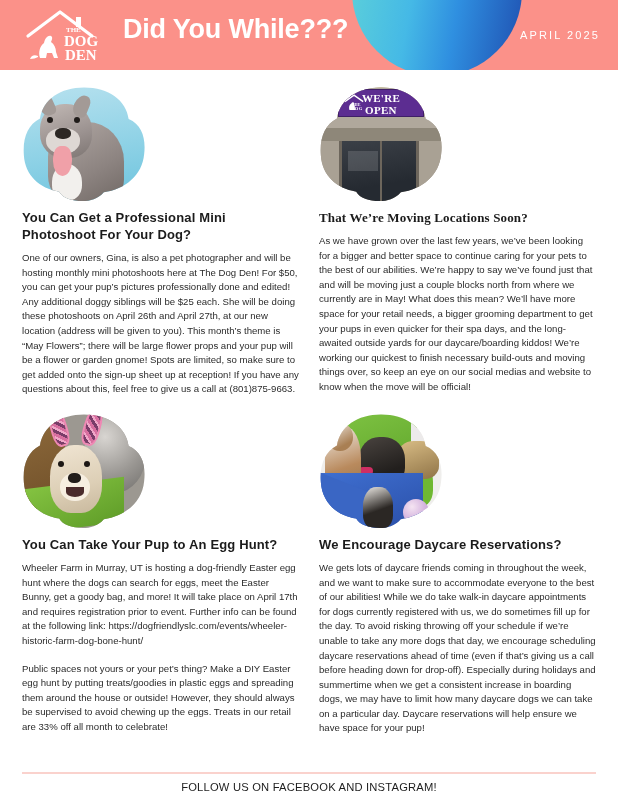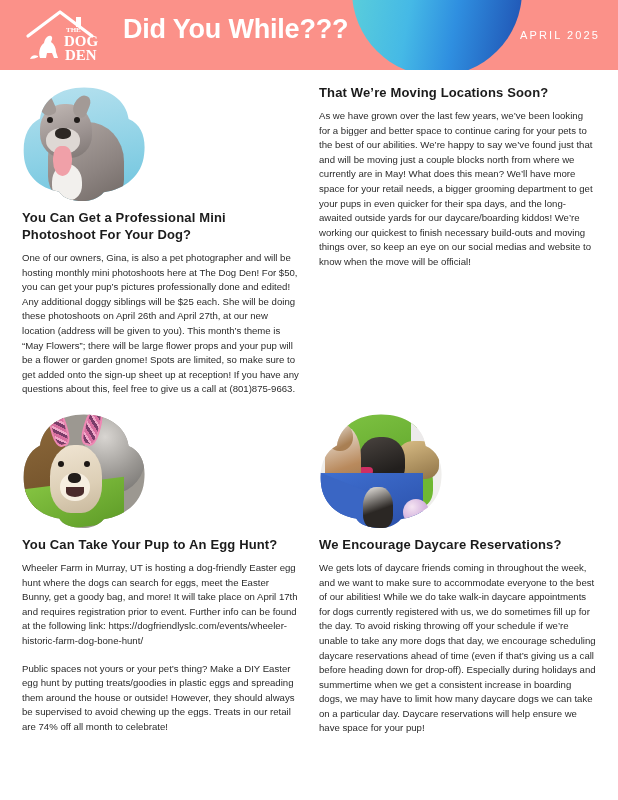--- a/index.html
+++ b/index.html
@@ -217,21 +217,21 @@
     letter-spacing: .15px;
     margin-bottom: 8px;
   }
   p.body-text {
     font-size: 9.6px;
     line-height: 14.6px;
     color: #2b2b2b;
     text-align: left;
   }
   p.body-text + p.body-text { margin-top: 13px; }
-  .gap-head { margin-bottom: 13px; }
+  .gap-head { margin-bottom: 13px; font-family: Liberation Serif, serif; }
 
   
   .footer {
     position: absolute;
     left: 0; bottom: 0;
     width: 618px;
   }
   .footer-rule {
     height: 2px;
     background: #fad2cd;
@@ -307,20 +307,43 @@
             <div class="eye-l"></div>
               <div class="eye-r"></div>
               <div class="tongue"></div>
           </div>
         </div>
         <h2 class="headline">You Can Get a Professional Mini Photoshoot For Your Dog?</h2>
         <p class="body-text">One of our owners, Gina, is also a pet photographer and will be hosting monthly mini photoshoots here at The Dog Den! For $50, you can get your pup’s pictures professionally done and edited! Any additional doggy siblings will be $25 each. She will be doing these photoshoots on April 26th and April 27th, at our new location (address will be given to you). This month’s theme is “May Flowers”; there will be large flower props and your pup will be a flower or garden gnome! Spots are limited, so make sure to get added onto the sign-up sheet up at reception! If you have any questions about this, feel free to give us a call at (801)875-9663.</p>
       </div>
 
       <div class="col">
+        <div class="photo-wrap">
+          <div class="photo ph-store">
+            <div class="wall-top"></div>
+            <div class="topbox"></div>
+            <div class="sign">
+              <svg class="mini" viewBox="0 0 24 22">
+                <path d="M2 9 L12 2 L22 9" fill="none" stroke="#fff" stroke-width="1.6"></path>
+                <path d="M7 18 C6 15 7 12 9 11 C10 9 12 9 12 11 C13 13 13 15 13 17 L14 18 Z" fill="#fff"></path>
+                <text x="10" y="14" font-size="4" fill="#fff" font-family="'Liberation Serif',serif">THE</text>
+                <text x="9" y="18" font-size="5" fill="#fff" font-family="'Liberation Serif',serif">DOG</text>
+              </svg>
+              <span>WE'RE</span><br>
+              <span>OPEN</span>
+            </div>
+            <div class="awning"></div>
+            <div class="side-l"></div>
+              <div class="side-r"></div>
+            <div class="door">
+                <div class="glassref"></div>
+              </div>
+
+          </div>
+        </div>
         <h2 class="headline gap-head">That We’re Moving Locations Soon?</h2>
         <p class="body-text">As we have grown over the last few years, we’ve been looking for a bigger and better space to continue caring for your pets to the best of our abilities. We’re happy to say we’ve found just that and will be moving just a couple blocks north from where we currently are in May! What does this mean? We’ll have more space for your retail needs, a bigger grooming department to get your pups in even quicker for their spa days, and the long-awaited outside yards for our daycare/boarding kiddos! We’re working our quickest to finish necessary build-outs and moving things over, so keep an eye on our social medias and website to know when the move will be official!</p>
       </div>
     </div>
 
     <div class="row" style="margin-top:14px;">
 
       <div class="col">
         <div class="photo-wrap">
           <div class="photo ph-bunny">
@@ -332,21 +355,21 @@
             <div class="dog"></div>
               <div class="snout"></div>
             <div class="e1"></div>
               <div class="e2"></div>
             <div class="nose2"></div>
               <div class="mouth"></div>
           </div>
         </div>
         <h2 class="headline">You Can Take Your Pup to An Egg Hunt?</h2>
         <p class="body-text">Wheeler Farm in Murray, UT is hosting a dog-friendly Easter egg hunt where the dogs can search for eggs, meet the Easter Bunny, get a goody bag, and more! It will take place on April 17th and requires registration prior to event. Further info can be found at the following link: https://dogfriendlyslc.com/events/wheeler-historic-farm-dog-bone-hunt/</p>
-        <p class="body-text">Public spaces not yours or your pet’s thing? Make a DIY Easter egg hunt by putting treats/goodies in plastic eggs and spreading them around the house or outside! However, they should always be supervised to avoid chewing up the eggs. Treats in our retail are 74% off all month to celebrate!</p>
+        <p class="body-text">Public spaces not yours or your pet’s thing? Make a DIY Easter egg hunt by putting treats/goodies in plastic eggs and spreading them around the house or outside! However, they should always be supervised to avoid chewing up the eggs. Treats in our retail are 33% off all month to celebrate!</p>
       </div>
 
       <div class="col">
         <div class="photo-wrap">
           <div class="photo ph-play">
             <div class="greenwall"></div>
               <div class="whitewall"></div>
             <div class="greenblob"></div>
             <div class="tan"></div>
             <div class="black"></div>
@@ -358,14 +381,18 @@
             <div class="pup"></div>
               <div class="ballpink"></div>
           </div>
         </div>
         <h2 class="headline">We Encourage Daycare Reservations?</h2>
         <p class="body-text">We gets lots of daycare friends coming in throughout the week, and we want to make sure to accommodate everyone to the best of our abilities! While we do take walk-in daycare appointments for dogs currently registered with us, we do sometimes fill up for the day. To avoid risking throwing off your schedule if we’re unable to take any more dogs that day, we encourage scheduling daycare reservations ahead of time (even if that’s giving us a call before heading down for drop-off). Especially during holidays and summertime when we get a consistent increase in boarding dogs, we may have to limit how many daycare dogs we can take on a particular day. Daycare reservations will help ensure we have space for your pup!</p>
       </div>
     </div>
   </div>
 
+  <div class="footer">
+    <div class="footer-rule"></div>
+    <div class="footer-text">FOLLOW US ON FACEBOOK AND INSTAGRAM!</div>
+  </div>
 
 </div>
 
 </body></html>

